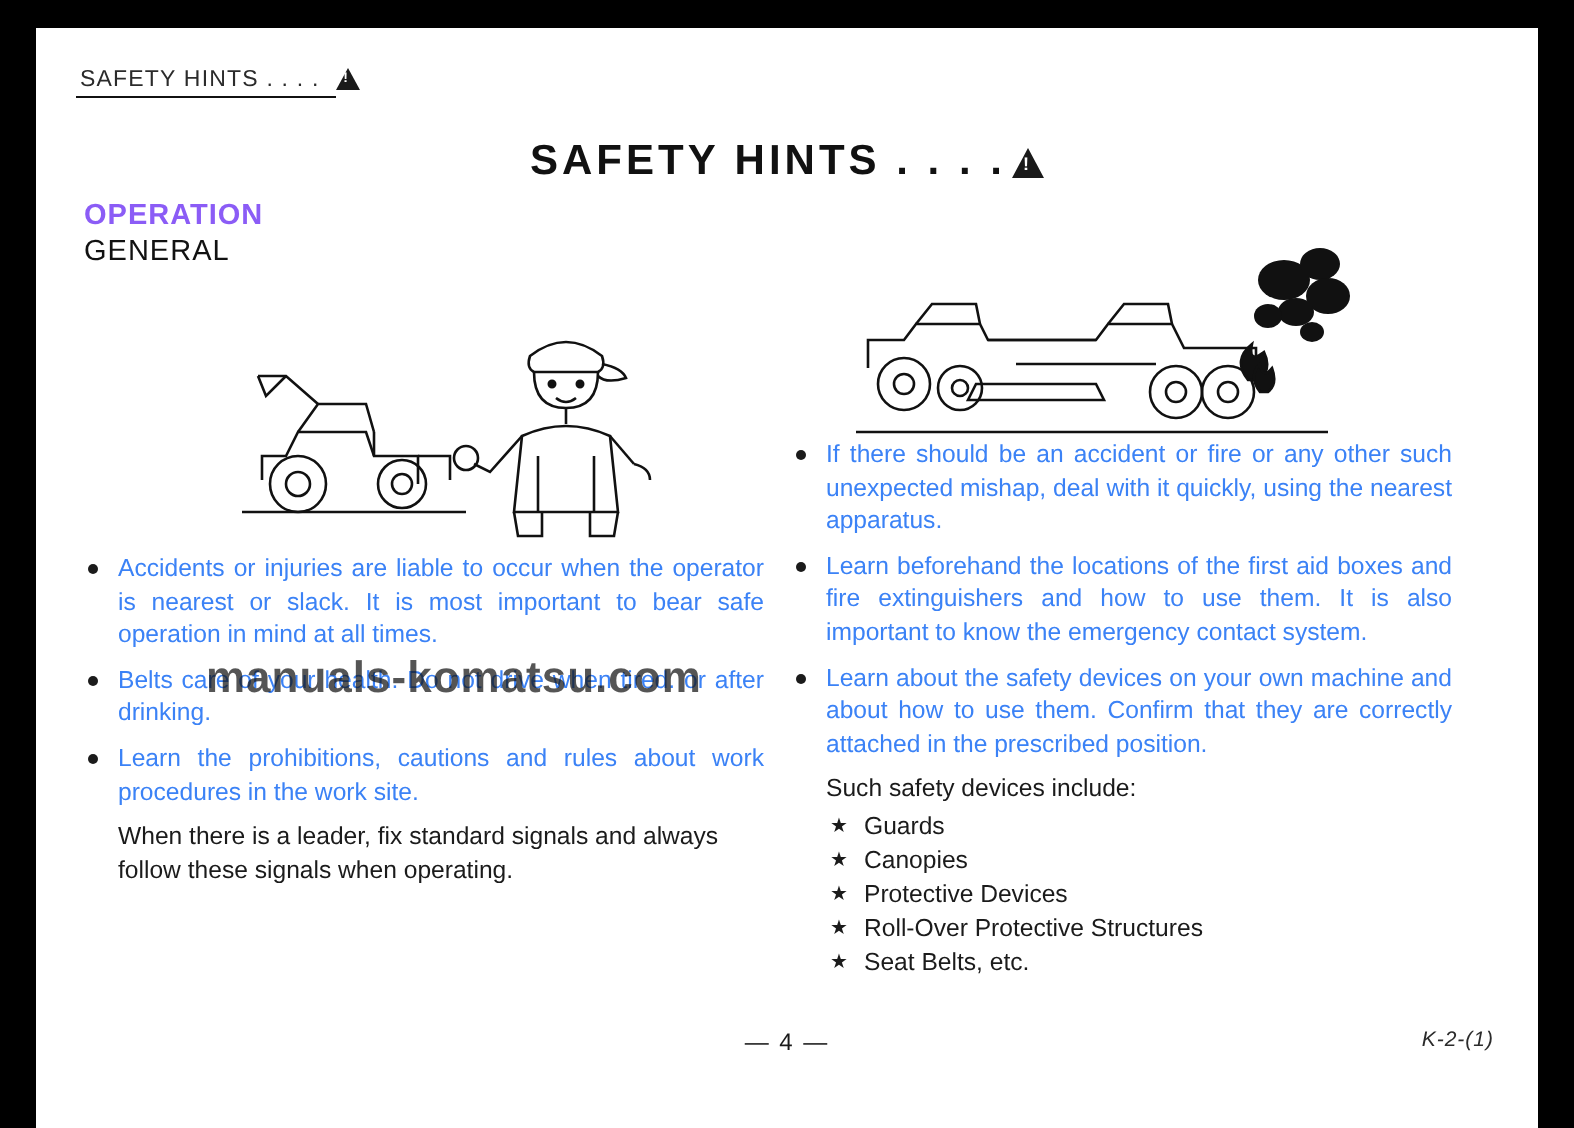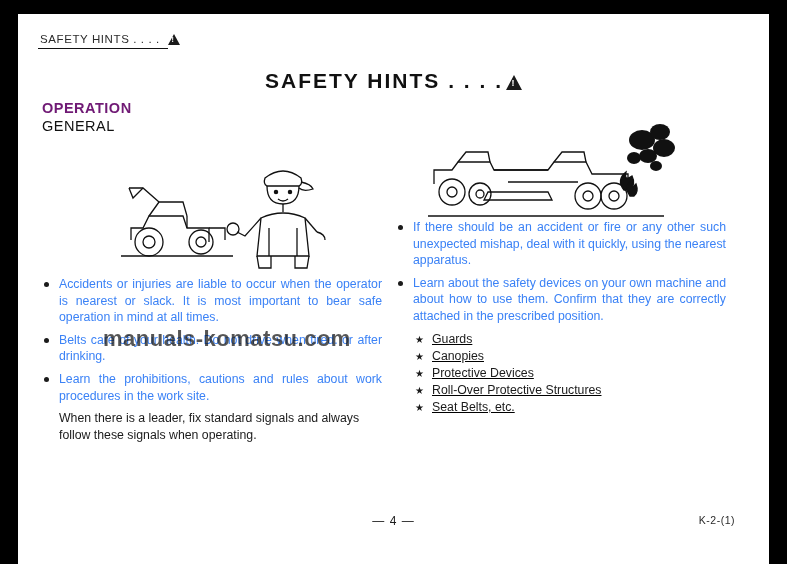--- a/index.html
+++ b/index.html
@@ -89,21 +89,21 @@
     font-size: 9px;
     line-height: 13px;
   }
   .section-heading {
     position: absolute;
     left: 24px;
     top: 86px;
     font-size: 14.5px;
     font-weight: bold;
     letter-spacing: 0.5px;
-    color: #701a75;
+    color: #8b5cf6;
   }
   .section-sub {
     position: absolute;
     left: 24px;
     top: 104px;
     font-size: 14.5px;
     font-weight: normal;
     letter-spacing: 0.5px;
     color: #111;
   }
@@ -142,21 +142,20 @@
     font-size: 12.3px;
     line-height: 16.6px;
     color: #1b1b1b;
     padding-left: 17px;
     margin-bottom: 2px;
   }
   .star-list {
     margin: 0;
     padding: 0;
     list-style: none;
-    text-decoration: underline;
   }
   .star-list li {
     position: relative;
     padding-left: 36px;
     font-size: 12.3px;
     line-height: 17px;
     color: #1b1b1b;
   }
   .star-list li::before {
     content: "\2605";
@@ -186,25 +185,26 @@
     left: 0;
     top: 500px;
     width: 751px;
     text-align: center;
     font-size: 12px;
     color: #1b1b1b;
     letter-spacing: 1px;
   }
   .corner-code {
     position: absolute;
-    right: 34px;
+    right: 22px;
     top: 500px;
     font-size: 10.5px;
     color: #2b2b2b;
     letter-spacing: 0.5px;
+    font-style: italic;
   }
   .watermark {
     position: absolute;
     left: 85px;
     top: 312px;
     font-size: 22px;
     font-weight: bold;
     color: rgba(20,20,20,0.72);
     letter-spacing: 0.5px;
     white-space: nowrap;
@@ -296,21 +296,23 @@
 
   <div class="col-left">
     <div class="bullet-item">Accidents or injuries are liable to occur when the operator is nearest or slack. It is most important to bear safe operation in mind at all times.</div>
     <div class="bullet-item">Belts care of your health. Do not drive when tired. or after drinking.</div>
     <div class="bullet-item">Learn the prohibitions, cautions and rules about work procedures in the work site.</div>
     <div class="plain-line">When there is a leader, fix standard signals and always follow these signals when operating.</div>
   </div>
 
   <div class="col-right">
     <div class="bullet-item">If there should be an accident or fire or any other such unexpected mishap, deal with it quickly, using the nearest apparatus.</div>
+    <div class="bullet-item">Learn beforehand the locations of the first aid boxes and fire extinguishers and how to use them. It is also important to know the emergency contact system.</div>
     <div class="bullet-item">Learn about the safety devices on your own machine and about how to use them. Confirm that they are correctly attached in the prescribed position.</div>
+    <div class="plain-line">Such safety devices include:</div>
     <ul class="star-list">
       <li>Guards</li>
       <li>Canopies</li>
       <li>Protective Devices</li>
       <li>Roll-Over Protective Structures</li>
       <li>Seat Belts, etc.</li>
     </ul>
   </div>
 
   <div class="watermark">manuals-komatsu.com</div>

